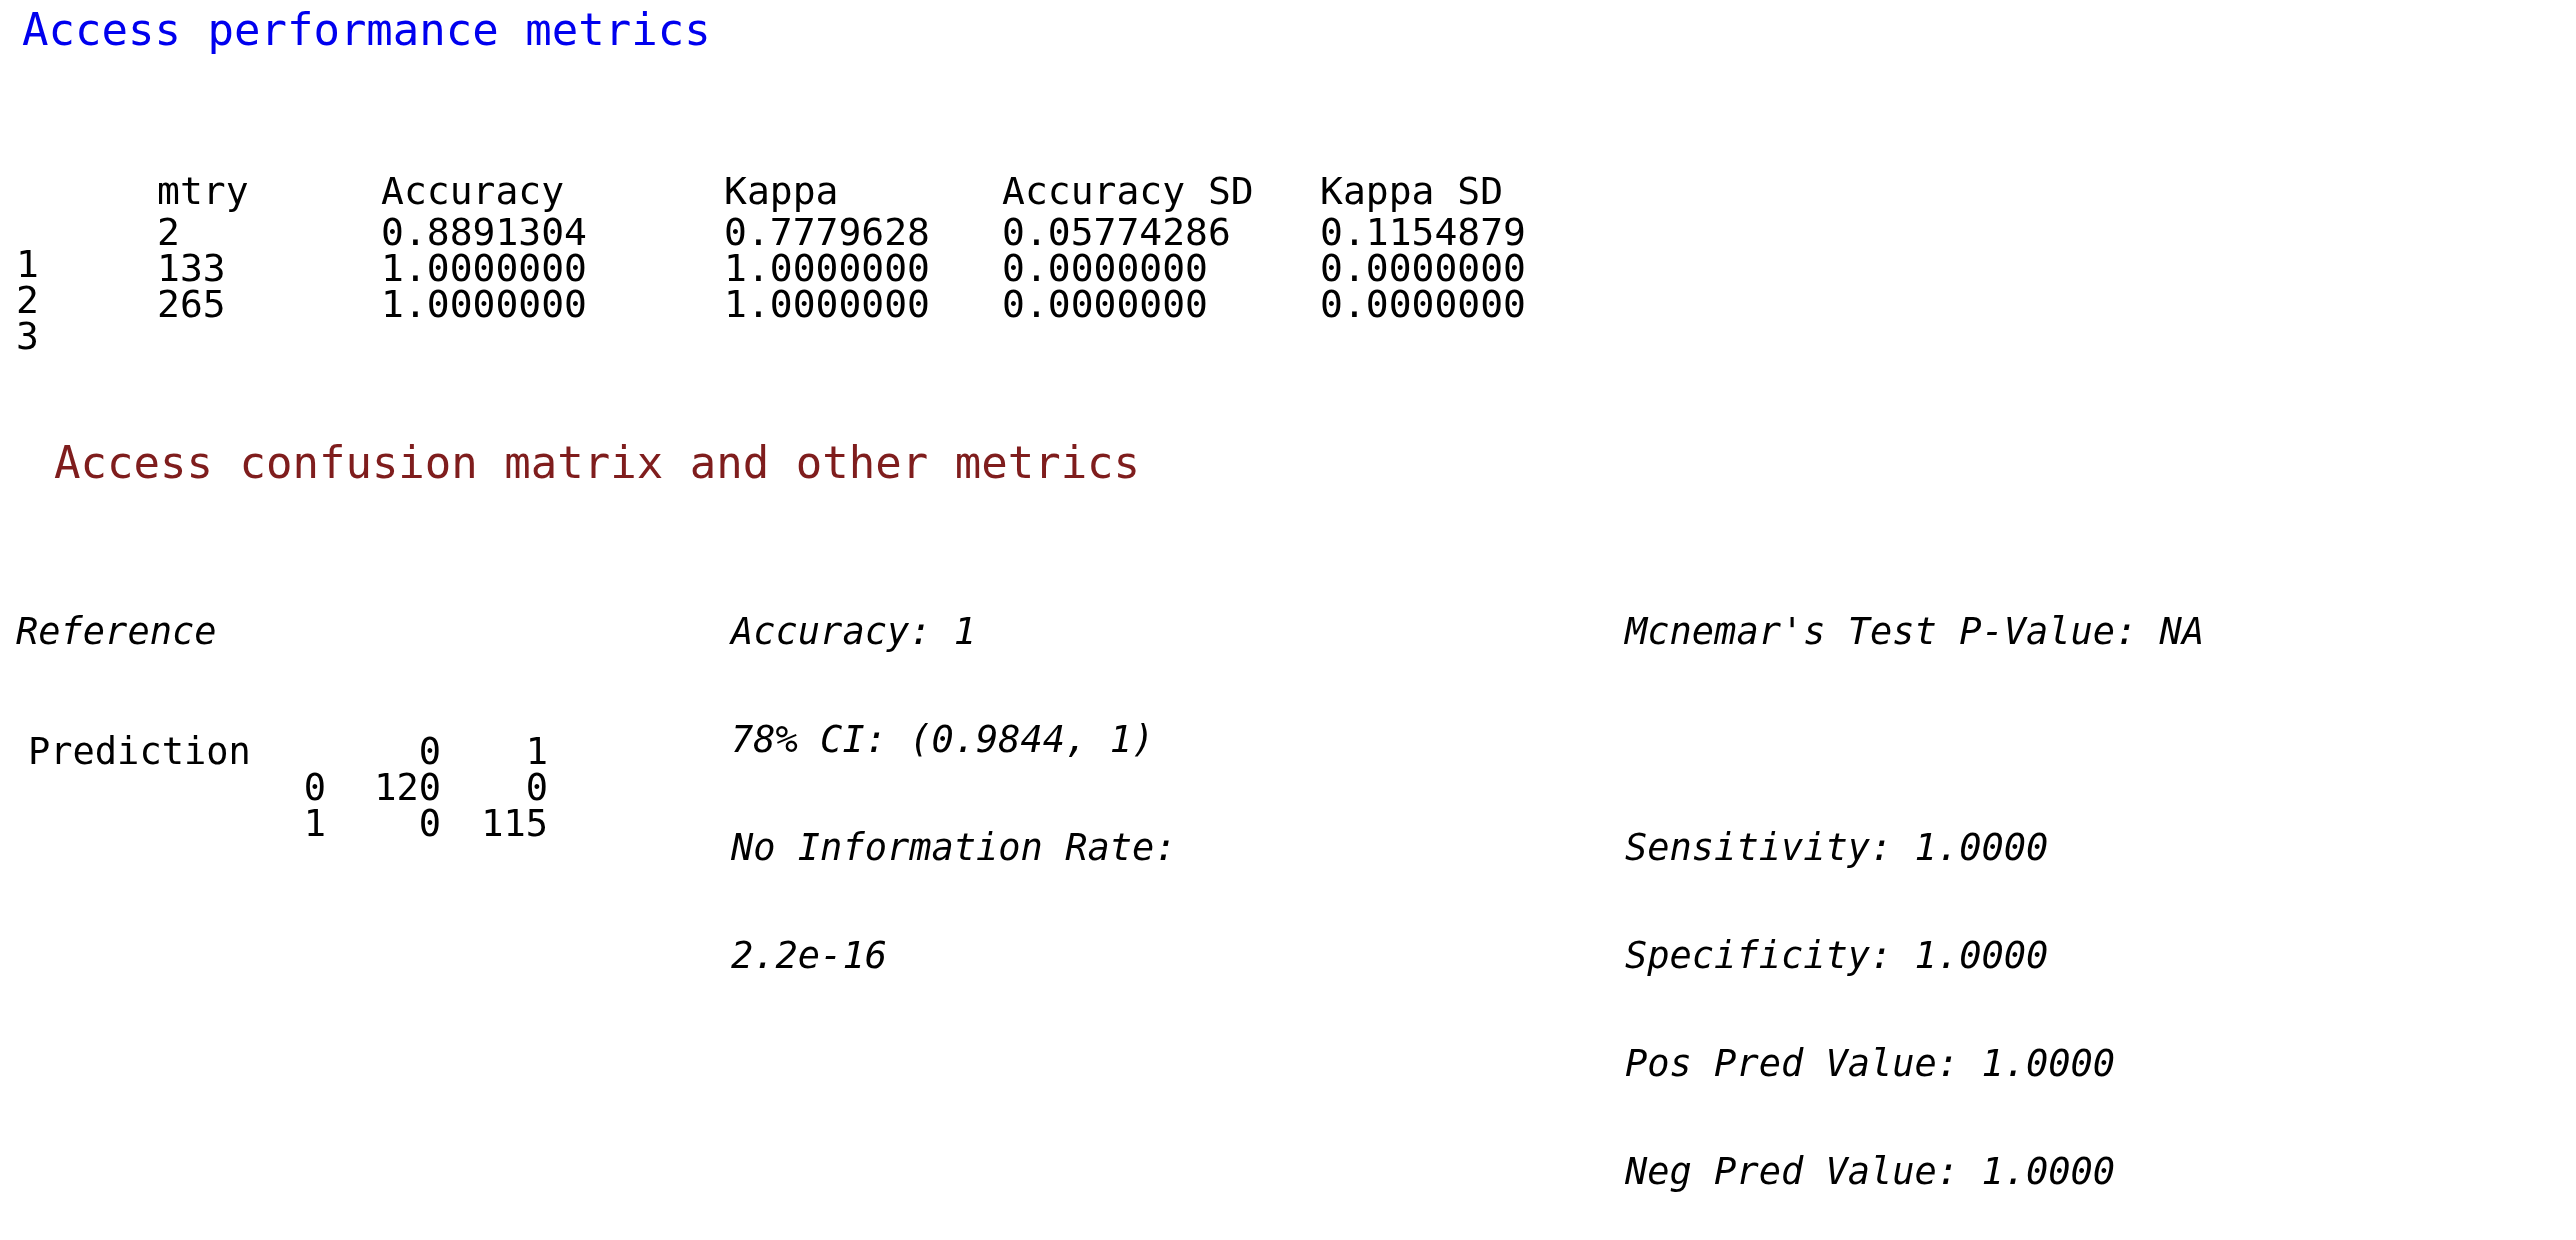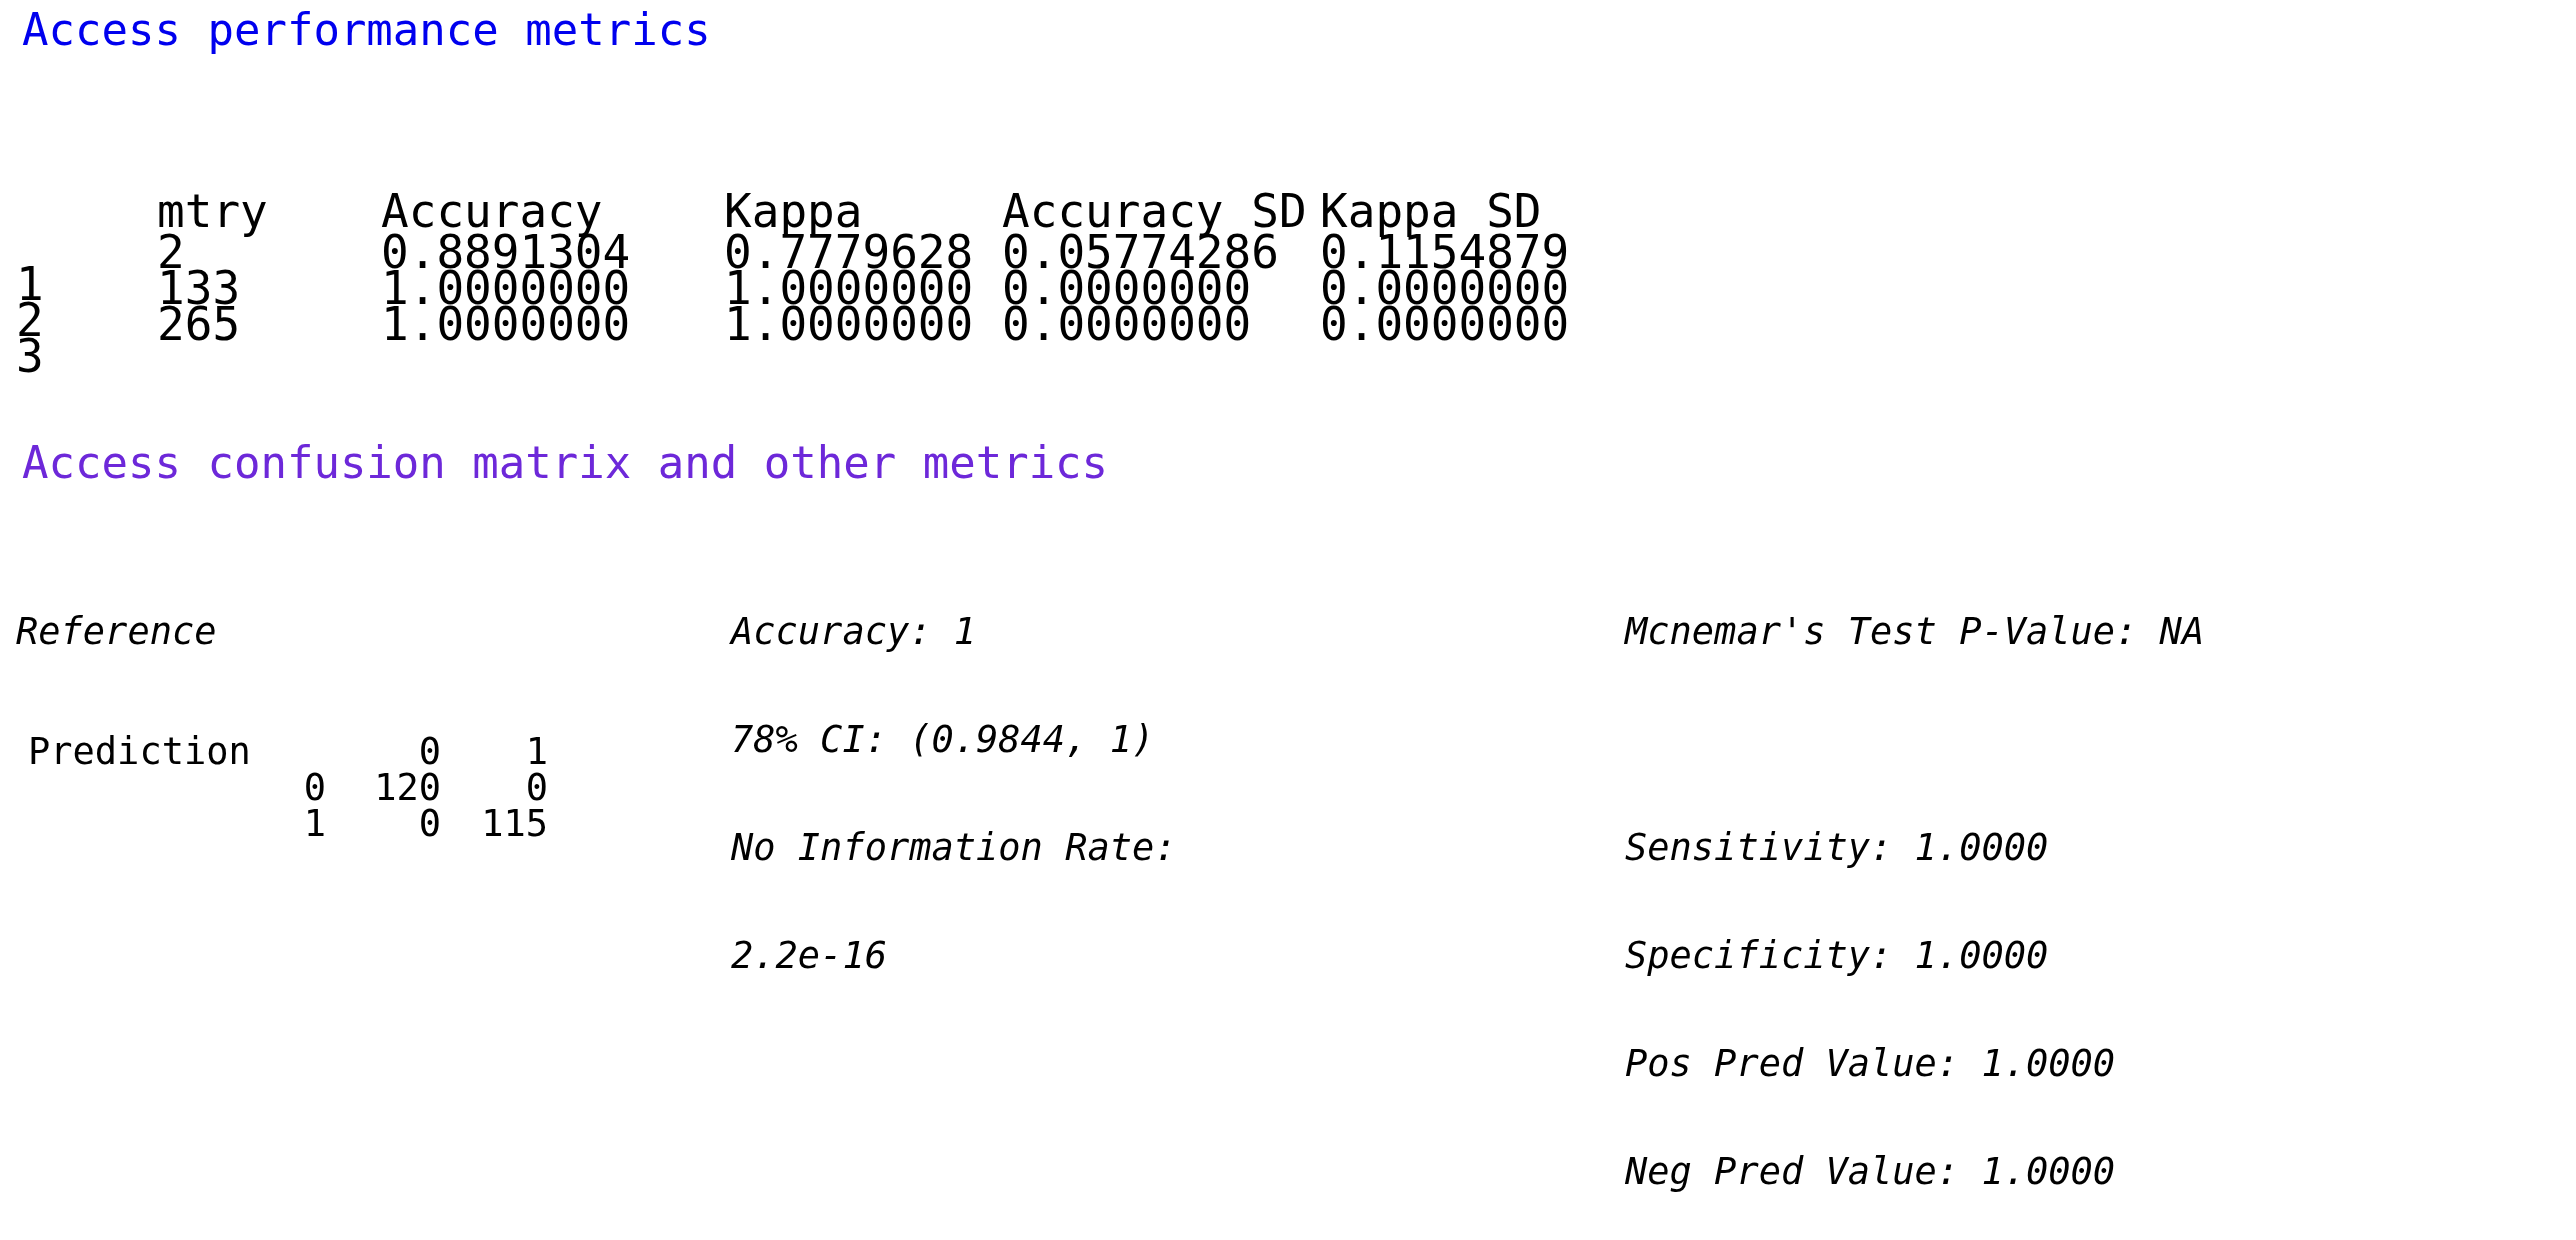--- a/index.html
+++ b/index.html
@@ -27,21 +27,21 @@
     line-height: 44px;
     letter-spacing: 0px;
   }
   #heading-metrics { left: 22px; top: 8px; }
   #heading-confusion { left: 22px; top: 441px; }
 
   
   #metrics-table {
     left: 0px;
     top: 80px;
-    font-size: 46px;
+    font-size: 38px;
   }
   #metrics-table table {
     border-collapse: collapse;
     border-spacing: 0;
   }
   #metrics-table td, #metrics-table th {
     padding: 0;
     margin: 0;
     font-weight: normal;
     height: 36px;
@@ -149,21 +149,21 @@
         <td class="col-mtry">265</td>
         <td class="col-accuracy">1.0000000</td>
         <td class="col-kappa">1.0000000</td>
         <td class="col-accsd">0.0000000</td>
         <td class="col-kappasd">0.0000000</td>
       </tr>
     </tbody>
   </table>
 </div>
 
-<div class="abs heading" id="heading-confusion" style="color: #6d28d9;">Access confusion matrix and other metrics</div>
+<div class="abs heading" id="heading-confusion" style="color: #7f1d1d; margin-left: 32px;">Access confusion matrix and other metrics</div>
 
 <div class="abs" id="confusion-block">
 
   
   <div class="cm-col" id="cm-left">
     <div class="cm-line cm-reference-label">Reference</div>
     <table id="cm-matrix">
       <tbody>
         <tr>
           <td class="cm-rowhead" style="text-align:left; padding-right:0 !important;">Prediction</td>

